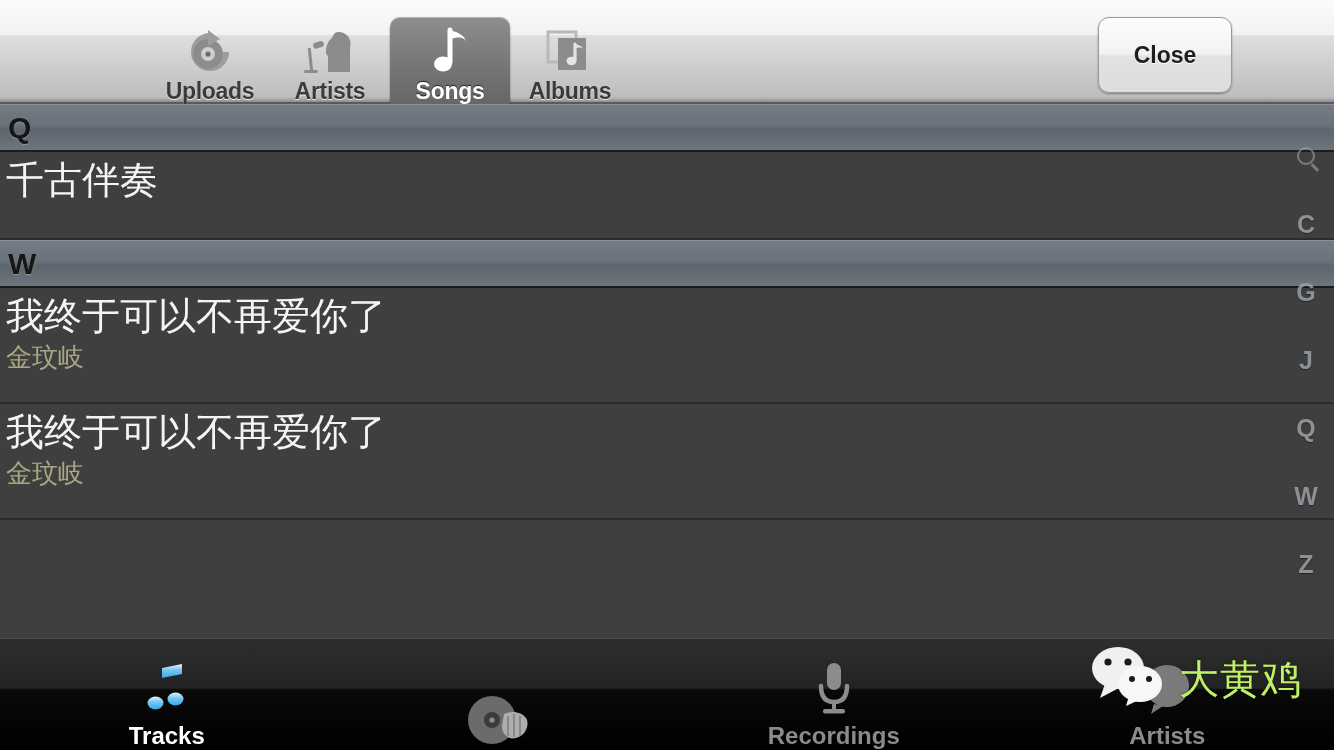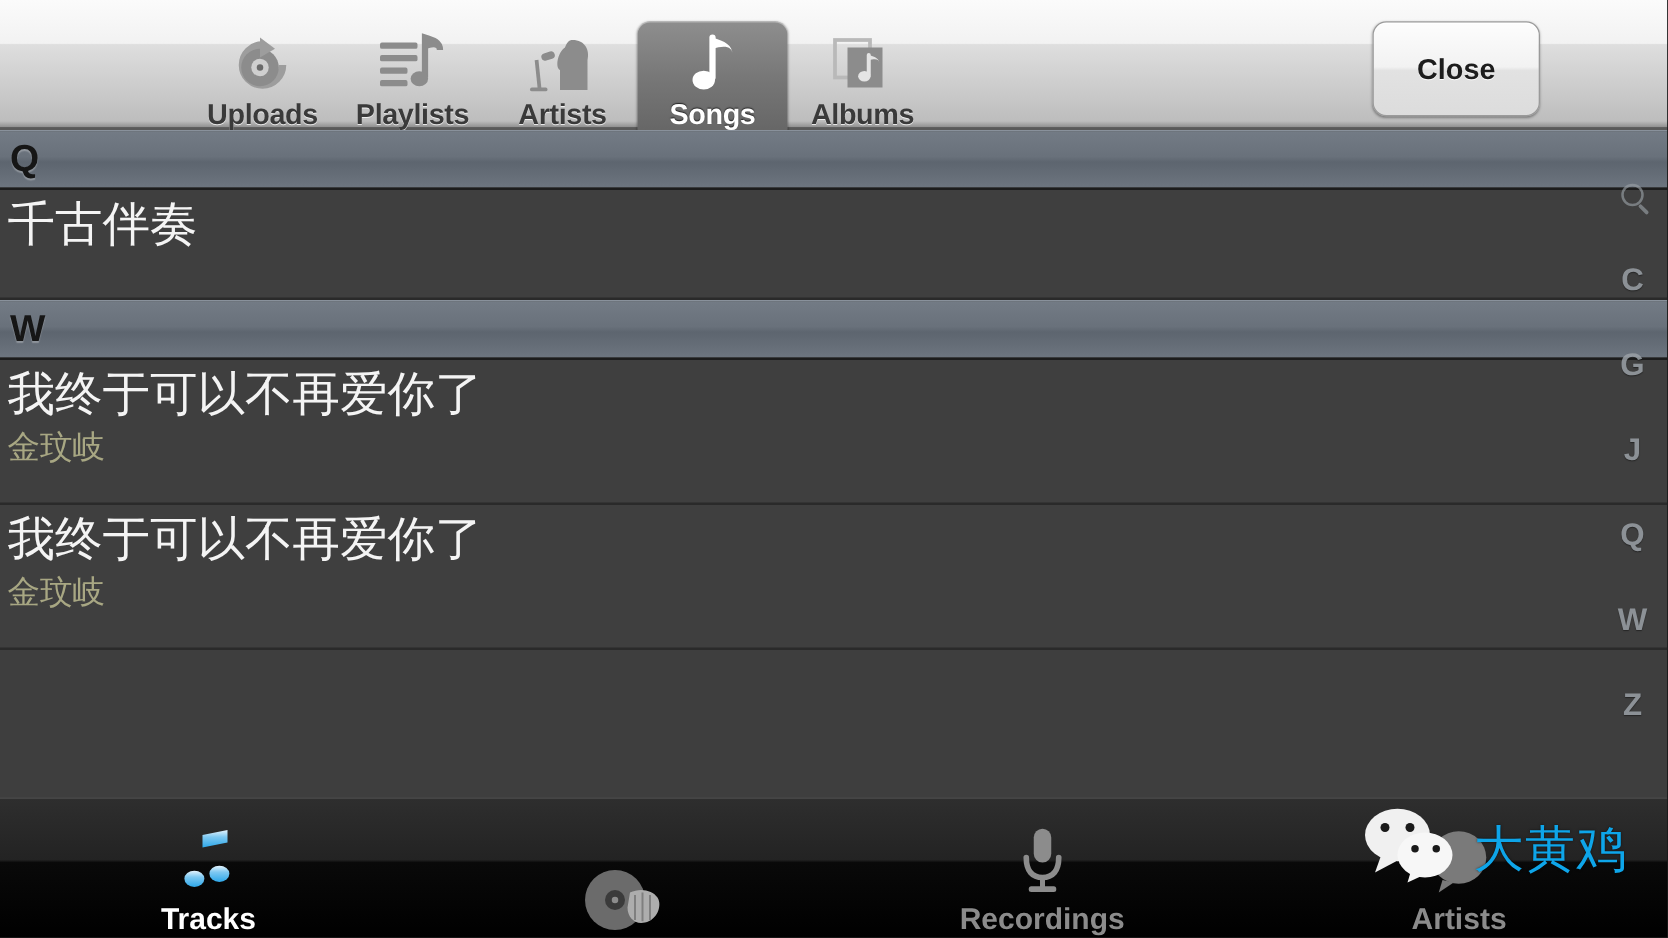--- a/index.html
+++ b/index.html
@@ -187,21 +187,21 @@
   
   .watermark {
     position: absolute;
     left: 1085px; top: 646px;
     display: flex; align-items: center; gap: 4px;
     z-index: 20;
     pointer-events: none;
   }
   .wm-text {
     font-size: 40px;
-    color: #0ea5e9;
+    color: #bef264;
     font-family: Liberation Mono, monospace;
     letter-spacing: 1px;
     text-shadow: 0 0 2px rgba(0,0,0,.6);
     margin-left: -6px;
   }
 </style>
 </head>
 <body>
 
 <div id="app">
@@ -214,33 +214,20 @@
           <path d="M26 10 A16 16 0 1 0 42 26" fill="none" stroke="#9d9d9d" stroke-width="6"></path>
           <circle cx="24" cy="28" r="15" fill="#8c8c8c"></circle>
           <circle cx="24" cy="28" r="7" fill="#cfcfcf"></circle>
           <circle cx="24" cy="28" r="2.6" fill="#6a6a6a"></circle>
           <path d="M24 4 L36 13 L24 20 Z" fill="#9d9d9d"></path>
         </svg>
       </div>
       <div class="tb-label">Uploads</div>
     </div>
 
-    <div class="tb-item">
-      <div class="tb-icon">
-        <svg width="56" height="50" viewBox="0 0 56 50">
-          <rect x="2" y="8" width="30" height="5" rx="1.5" fill="#8c8c8c"></rect>
-          <rect x="2" y="18" width="30" height="5" rx="1.5" fill="#8c8c8c"></rect>
-          <rect x="2" y="28" width="22" height="5" rx="1.5" fill="#8c8c8c"></rect>
-          <rect x="2" y="38" width="22" height="5" rx="1.5" fill="#8c8c8c"></rect>
-          <path d="M38 4 L38 36 M38 4 C45 6 50 8 50 14 C50 9 45 8 38 11 Z" stroke="#8c8c8c" stroke-width="5" fill="#8c8c8c"></path>
-          <ellipse cx="33.5" cy="37" rx="7" ry="6" fill="#8c8c8c"></ellipse>
-        </svg>
-      </div>
-      <div class="tb-label">Playlists</div>
-    </div>
 
     <div class="tb-item">
       <div class="tb-icon">
         <svg width="56" height="50" viewBox="0 0 56 50">
           <path d="M36 6 C46 6 50 14 48 22 L48 46 L26 46 L26 30 C22 28 24 16 30 12 C31.5 8 33 6 36 6 Z" fill="#8c8c8c"></path>
           <rect x="11" y="16" width="11" height="6" rx="3" fill="#8c8c8c" transform="rotate(-18 16 19)"></rect>
           <rect x="7" y="22" width="3" height="24" fill="#8c8c8c" transform="rotate(-6 8 34)"></rect>
           <rect x="2" y="44" width="14" height="3" rx="1.5" fill="#8c8c8c"></rect>
         </svg>
       </div>

